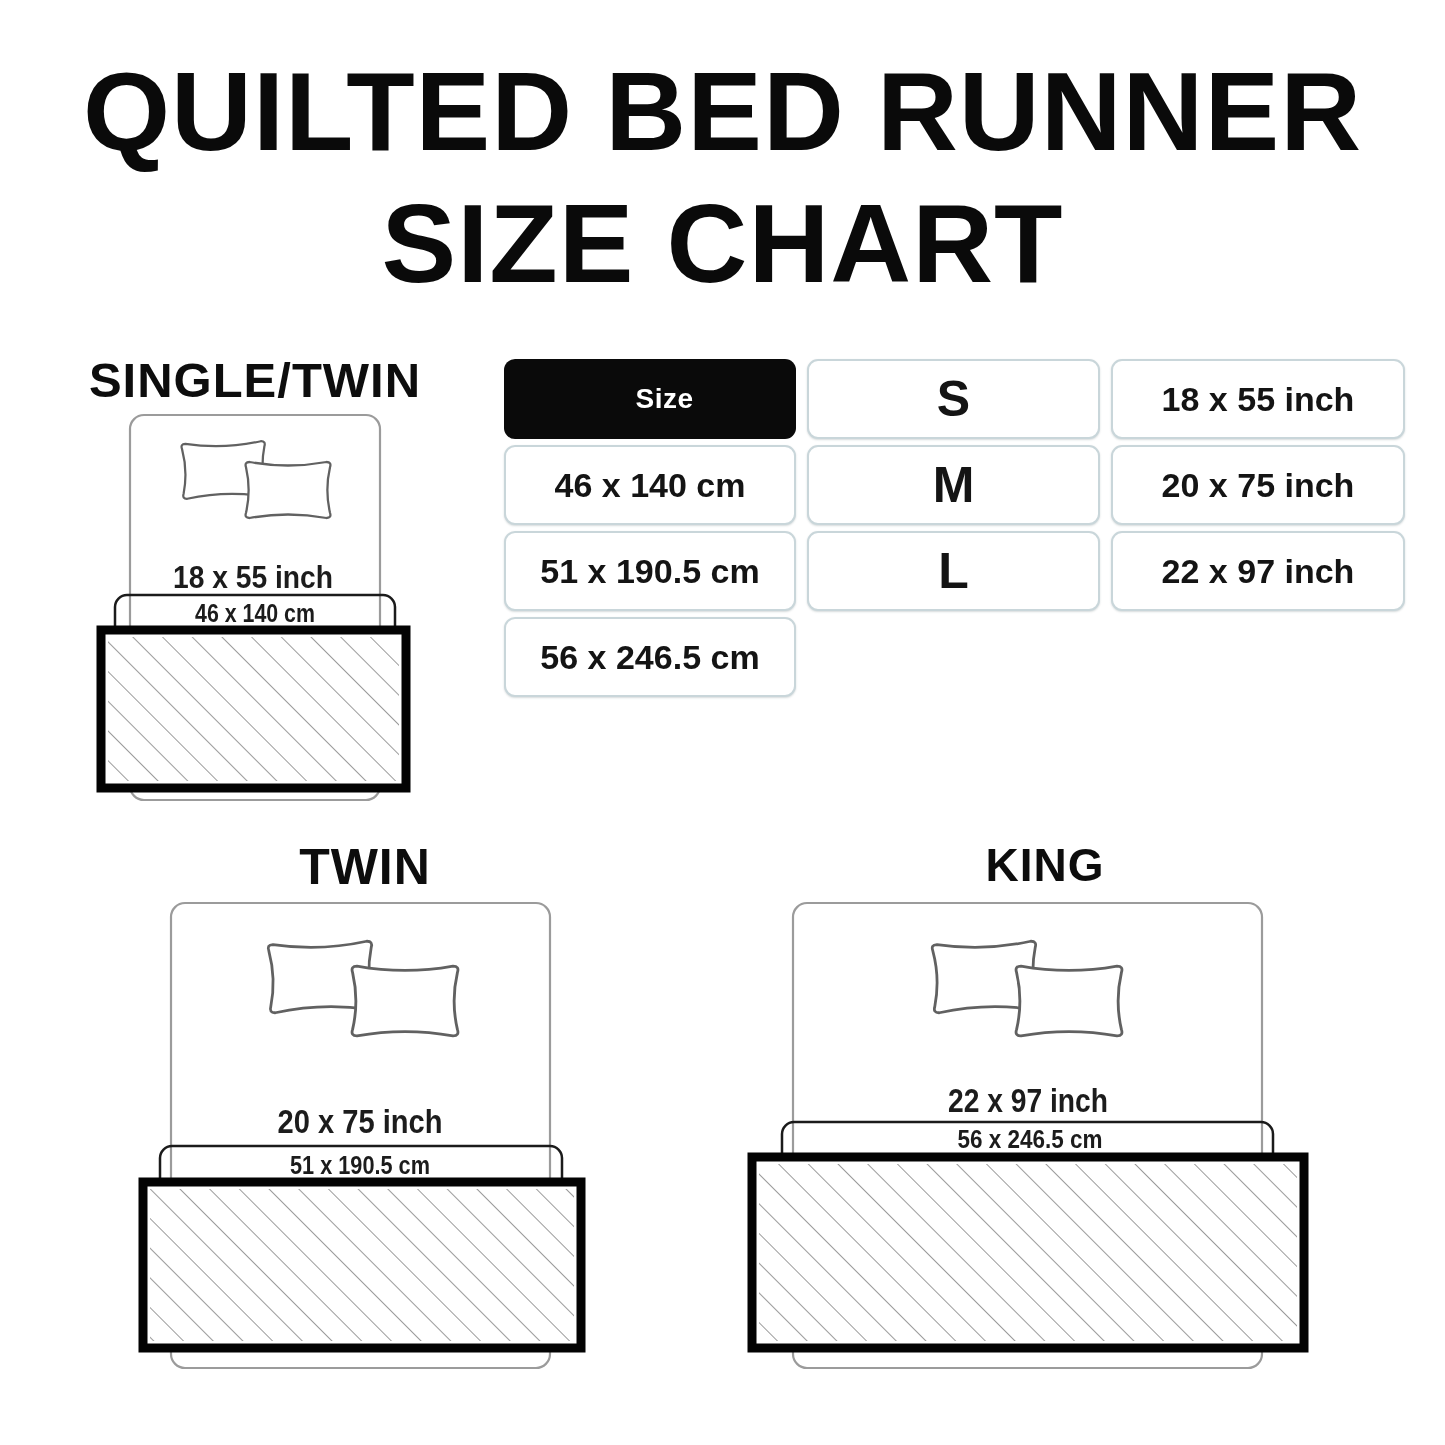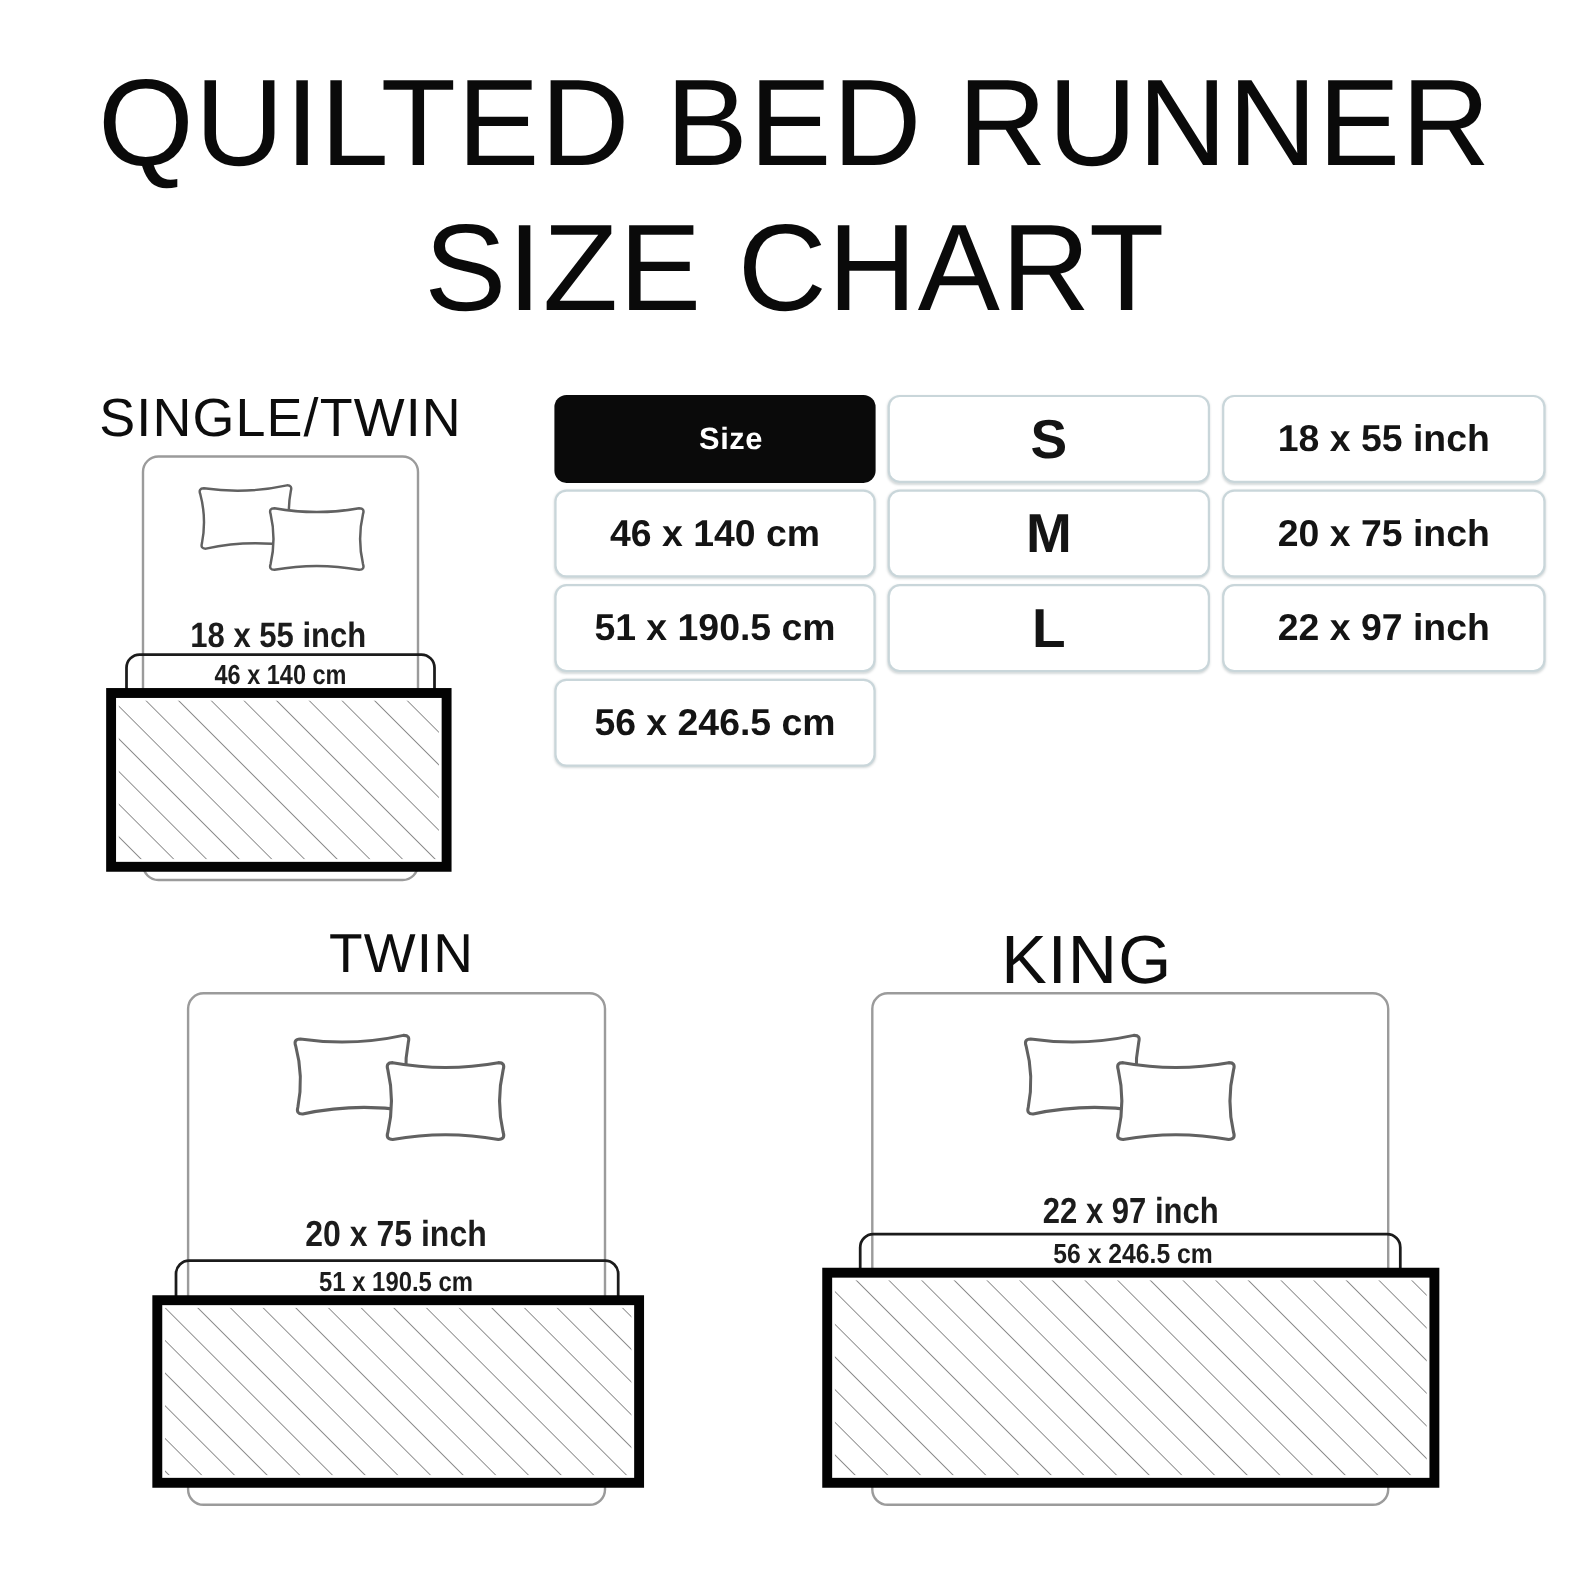--- a/index.html
+++ b/index.html
@@ -3,29 +3,29 @@
 <meta charset="utf-8">
 <style>
   html,body{margin:0;padding:0;background:#ffffff;}
   .page{
     position:relative;width:1445px;height:1445px;background:#ffffff;overflow:hidden;
     font-family:"Liberation Sans",sans-serif;color:#0b0b0b;
   }
   
   .title{
     position:absolute;left:0;right:0;top:46px;text-align:center;
-    font-size:112px;font-weight:normal;line-height:1.18;letter-spacing:1px;color:#0a0a0a;
+    font-size:112px;font-weight:bold;line-height:1.18;letter-spacing:1px;color:#0a0a0a;
   }
   
   .diagram-label{
-    position:absolute;text-align:center;font-weight:normal;color:#0d0d0d;letter-spacing:1px;
+    position:absolute;text-align:center;font-weight:bold;color:#0d0d0d;letter-spacing:1px;
   }
   .st-label{left:85px;top:352px;width:340px;font-size:49px;}
   .queen-label{left:130px;top:838px;width:470px;font-size:50px;}
-  .king-label{left:678px;top:838px;width:620px;font-size:62px;}
+  .king-label{left:735px;top:838px;width:620px;font-size:46px;}
   
   .size-table{
     position:absolute;left:504px;top:359px;
     display:grid;grid-template-columns:292px 293px 294px;gap:6px 11px;grid-auto-rows:80px;
   }
   .th{
     background:#0a0a0a;border-radius:11px;color:#ffffff;
     display:flex;align-items:center;justify-content:center;
     font-size:28px;font-weight:bold;letter-spacing:0.5px;padding-left:29px;
   }

